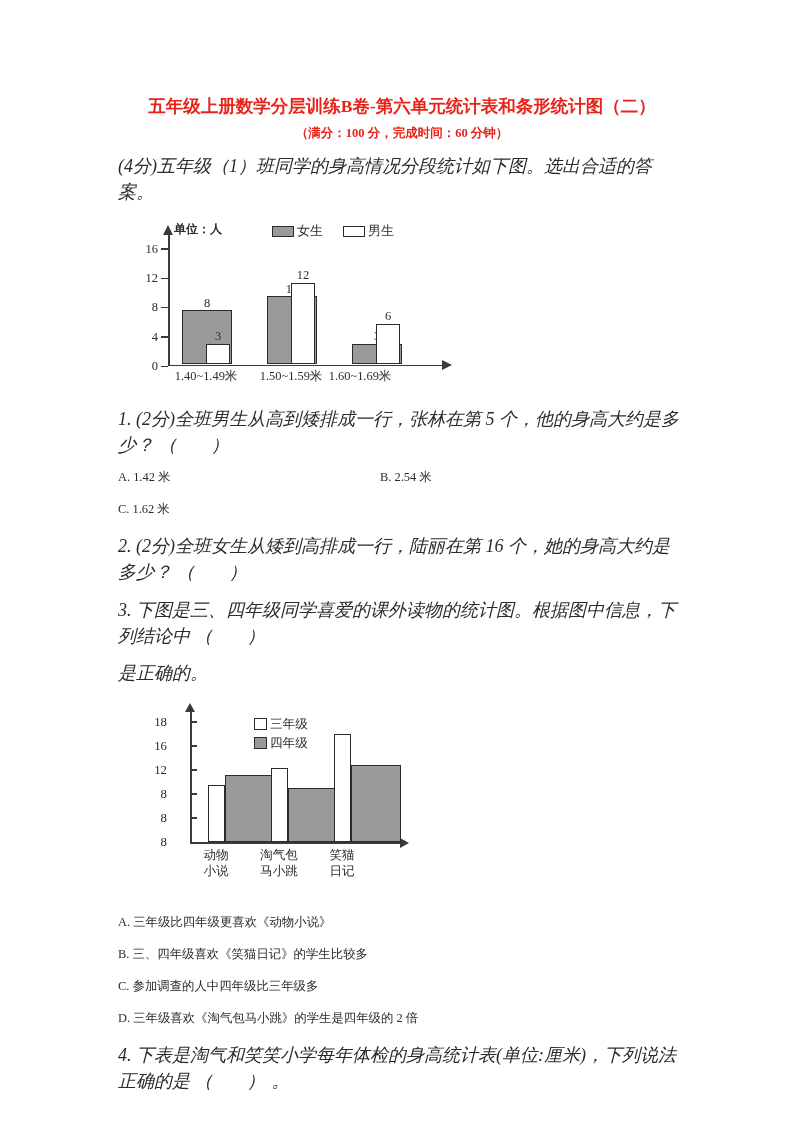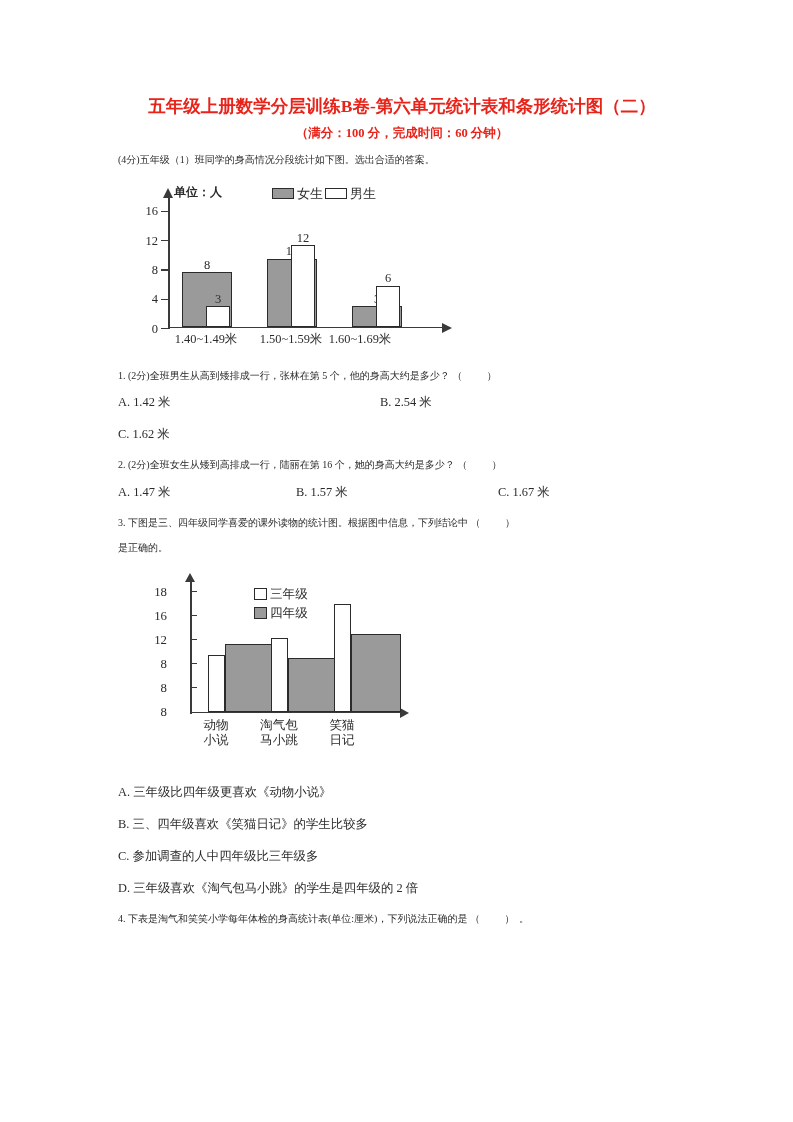--- a/index.html
+++ b/index.html
@@ -50,23 +50,24 @@
   }
 
   
   .section-head {
     font-weight: bold;
     font-size: 13px;
     margin: 0 0 14px 0;
     line-height: 1.3;
   }
   .qline {
-    font-size: 10px;
+    font-size: 18px;
     line-height: 1.45;
     margin: 0 0 15px 0;
+    font-style: italic;
   }
   .qline.tight { margin-bottom: 11px; }
   .opts {
     font-size: 12.4px;
     line-height: 1.45;
     margin: 0 0 15px 0;
     position: relative;
     height: 17px;
   }
   .opt { position: absolute; top: 0; white-space: nowrap; }
@@ -165,21 +166,21 @@
     font-size: 12.4px;
     white-space: nowrap;
     transform: translateX(-50%);
   }
   .c1-legend {
     position: absolute;
     top: 2px;
     left: 140px;
     display: flex;
     align-items: center;
-    gap: 2px;
+    gap: 20px;
     font-size: 13px;
   }
   .lg-item { display: flex; align-items: center; gap: 3px; white-space: nowrap; }
   .lg-sw {
     display: inline-block;
     width: 22px; height: 11px;
     border: 1.4px solid #2b2b2b;
     box-sizing: border-box;
   }
   .lg-sw.f { background: #9a9a9a; }
@@ -360,34 +361,20 @@
         <span>C.</span>
         <span>1.62 米</span>
       </span>
     </div>
 
     <div class="qline tight">
       <span>2.</span>
       <span>(2分)全班女生从矮到高排成一行，陆丽在第 16 个，她的身高大约是多少？</span>
       <span class="blank-paren">（&nbsp;&nbsp;&nbsp;&nbsp;&nbsp;）</span>
     </div>
-    <div class="opts">
-      <span class="opt" style="left:0">
-        <span>A.</span>
-        <span>1.47 米</span>
-      </span>
-      <span class="opt" style="left:178px">
-        <span>B.</span>
-        <span>1.57 米</span>
-      </span>
-      <span class="opt" style="left:380px">
-        <span>C.</span>
-        <span>1.67 米</span>
-      </span>
-    </div>
 
     <div class="qline tight">
       <span>3.</span>
       <span>下图是三、四年级同学喜爱的课外读物的统计图。根据图中信息，下列结论中</span>
       <span class="blank-paren">（&nbsp;&nbsp;&nbsp;&nbsp;&nbsp;）</span>
     </div>
     <div class="qline">是正确的。</div>
 
     <div class="chart2-wrap">
       <div class="c2-yarrow"></div>

